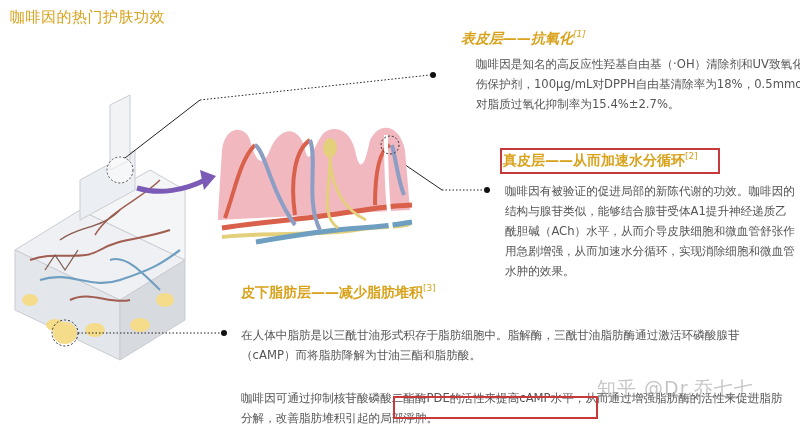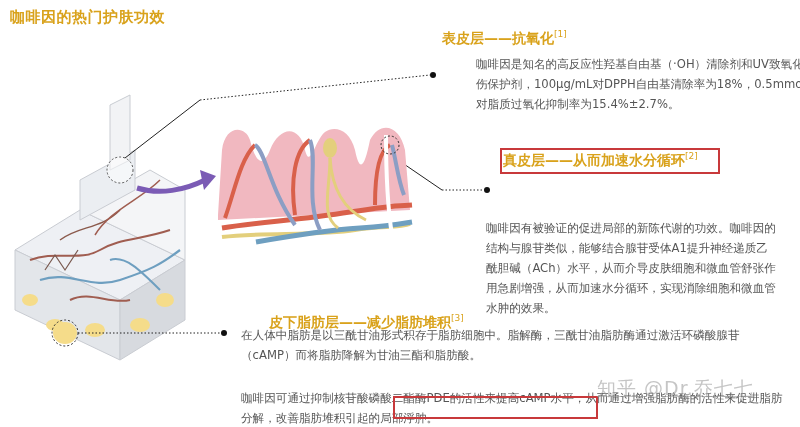--- a/index.html
+++ b/index.html
@@ -1,28 +1,28 @@
 <!DOCTYPE html>
 <html><head>
 <meta charset="utf-8">
 <style>
   * { margin:0; padding:0; box-sizing:border-box; }
   html, body { width:800px; height:427px; background:#ffffff; overflow:hidden; }
   body { position:relative; font-family:"DejaVu Sans", "Liberation Sans", sans-serif; color:#4a4a4a; }
-  .page-title { position:absolute; left:10px; top:8px; font-size:15px; font-weight:bold; color:#d9a21b; letter-spacing:0.5px; }
+  .page-title { position:absolute; left:10px; top:8px; font-size:15px; font-weight:normal; color:#d9a21b; letter-spacing:0.5px; }
   .illus { position:absolute; left:0; top:0; width:800px; height:427px; }
   .heading { position:absolute; font-size:14px; font-weight:bold; color:#d9a21b; white-space:nowrap; }
   .heading sup { font-size:9px; font-weight:normal; vertical-align:top; position:relative; top:-1px; }
   .body-text { position:absolute; font-size:11.6px; line-height:20px; color:#555; }
-  .h-epi { left:442px; top:30px; }
+  .h-epi { left:461px; top:30px;font-style:italic; }
   .t-epi { left:476px; top:54px; width:340px; }
   .h-derm { left:503px; top:152px; }
   .redbox-derm { position:absolute; left:500px; top:148px; width:220px; height:26px; border:2px solid #c8393b; }
-  .t-derm { left:486px; top:181px; width:290px;margin-top:37px; }
-  .h-fat { left:241px; top:314px;margin-left:28px; }
+  .t-derm { left:505px; top:181px; width:290px; }
+  .h-fat { left:241px; top:284px; }
   .t-fat1 { left:241px; top:325px; width:545px; }
   .t-fat2 { left:241px; top:377px; width:545px;margin-top:11px; }
   .redbox-fat { position:absolute; left:393px; top:396px; width:205px; height:23px; border:2px solid #c8393b; }
   .watermark { position:absolute; left:597px; top:376px; font-size:19px; color:rgba(150,150,150,0.55); letter-spacing:1px; white-space:nowrap;text-decoration:underline; }
 </style>
 </head>
 <body>
 
 <div class="page-title">咖啡因的热门护肤功效</div>
 

